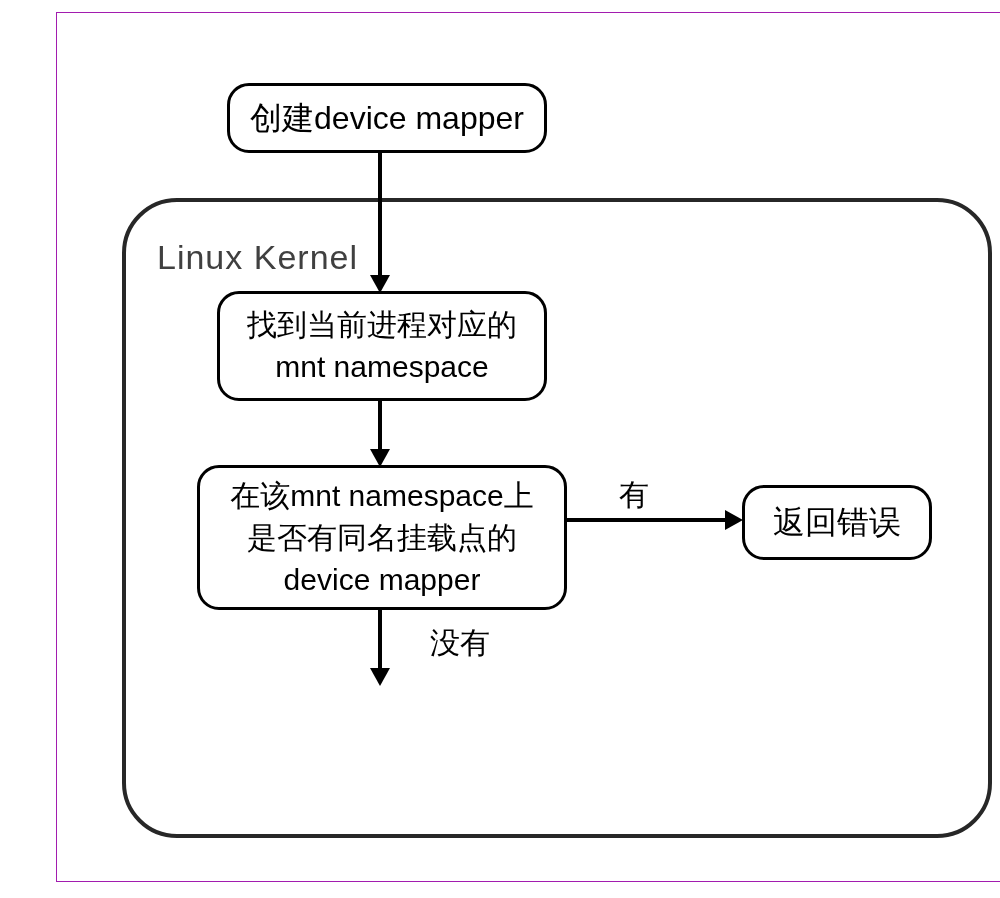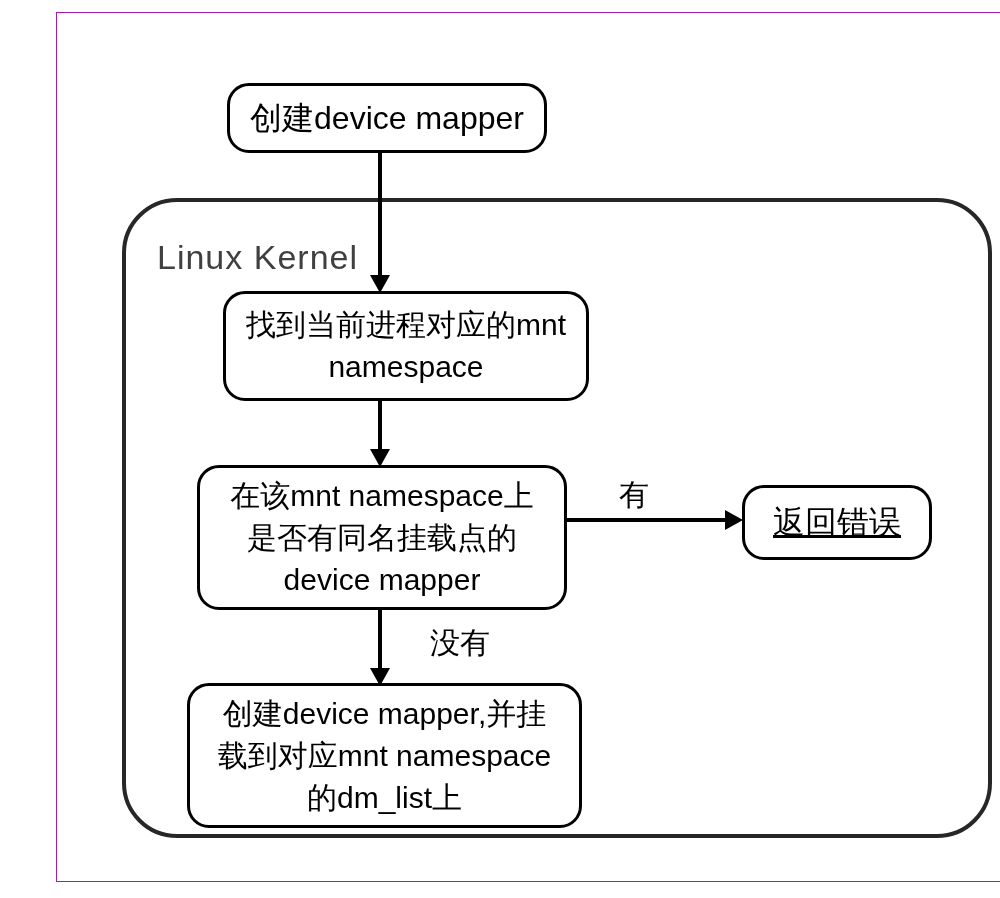--- a/index.html
+++ b/index.html
@@ -86,40 +86,37 @@
   <div class="box" style="left:170px; top:70px; width:320px; height:70px; font-size:32px;">
     <span>创建device mapper</span>
   </div>
 
   <div class="kernel-group"></div>
   <div class="kernel-label">Linux Kernel</div>
 
   <div class="arrow-line" style="left:321px; top:140px; width:4px; height:122px;"></div>
   <div class="arrow-head down" style="left:313px; top:262px;"></div>
 
-  <div class="box" style="left:166px; top:278px; width:366px; height:110px;">
+  <div class="box" style="left:160px; top:278px; width:330px; height:110px;">
     <span>找到当前进程对应的mnt namespace</span>
   </div>
 
   <div class="arrow-line" style="left:321px; top:388px; width:4px; height:48px;"></div>
   <div class="arrow-head down" style="left:313px; top:436px;"></div>
 
   <div class="box" style="left:140px; top:452px; width:370px; height:145px;">
     <span>在该mnt namespace上是否有同名挂载点的device mapper</span>
   </div>
 
   <div class="arrow-line" style="left:510px; top:505px; width:158px; height:4px;"></div>
   <div class="arrow-head right" style="left:668px; top:497px;"></div>
   <div class="edge-label" style="left:562px; top:462px;">有</div>
 
-  <div class="box" style="left:685px; top:472px; width:190px; height:75px; font-size:32px;text-decoration:underline;">
+  <div class="box" style="left:685px; top:472px; width:190px; height:75px; font-size:32px;">
     <span>返回错误</span>
   </div>
 
   <div class="arrow-line" style="left:321px; top:597px; width:4px; height:58px;"></div>
   <div class="arrow-head down" style="left:313px; top:655px;"></div>
   <div class="edge-label" style="left:373px; top:610px;">没有</div>
 
-  <div class="box" style="left:130px; top:670px; width:395px; height:145px;">
-    <span>创建device mapper,并挂载到对应mnt namespace的dm_list上</span>
-  </div>
 
 </div>
 
 </body></html>

